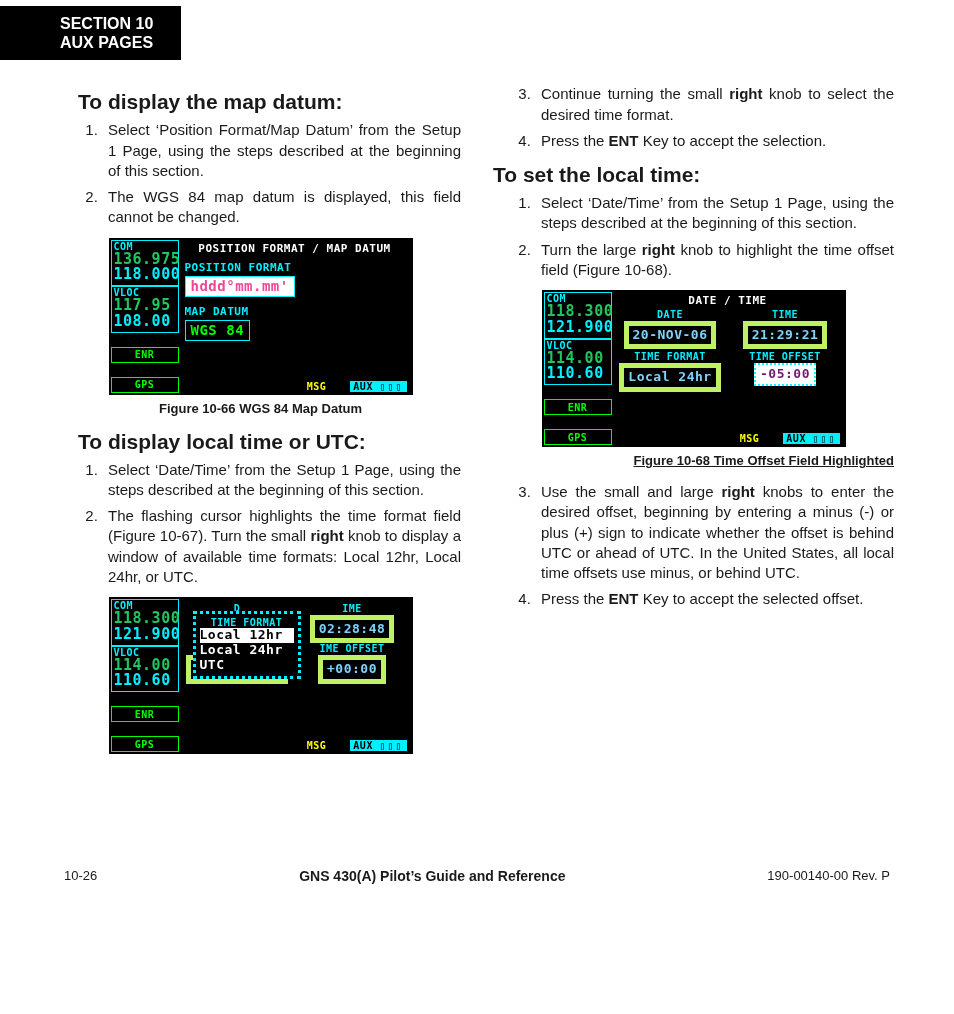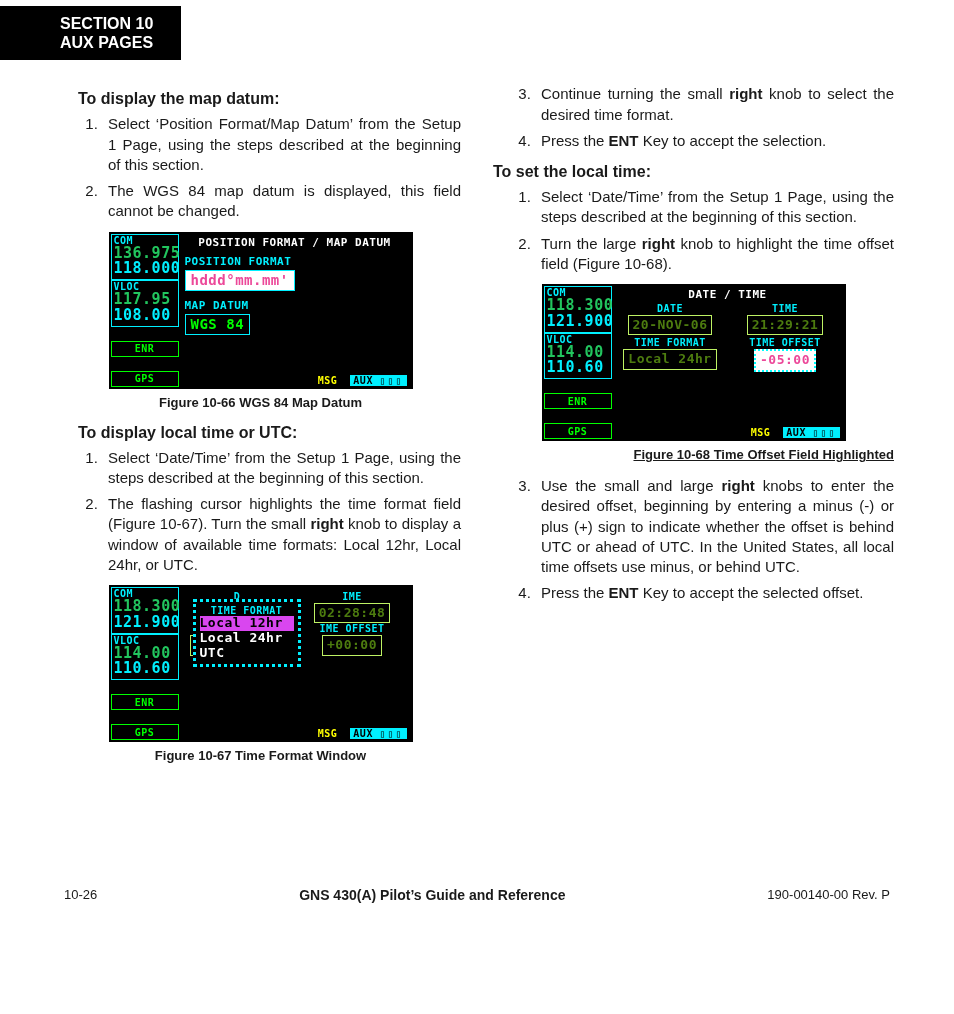--- a/index.html
+++ b/index.html
@@ -31,21 +31,21 @@
     gap: 32px;
   }
   .col { flex: 1; }
   h3 {
     font-size: 17px;
     font-weight: 700;
     margin: 14px 0 8px 0;
     font-stretch: condensed;
   }
   h4 {
-    font-size: 16px;
+    font-size: 21px;
     font-weight: 700;
     margin: 12px 0 6px 18px;
     font-stretch: condensed;
   }
   ol.steps {
     margin: 0 0 8px 0;
     padding-left: 42px;
     font-size: 15px;
     line-height: 1.35;
     font-stretch: condensed;
@@ -105,49 +105,49 @@
     font-size: 14px; display: inline-block;
     line-height: 1.1;
   }
   .gns .hl {
     background: #fff; color: #ec4899;
   }
   .gns .fields-line { display: flex; gap: 6px; padding: 0 4px; }
   .gns .field-col { flex: 1; text-align: center; }
   .gns .fc-label { color: #00f0ff; font-size: 10px; }
   .gns .fc-box {
-    border: 1px solid #bef264; color: #4d7c0f;
+    border: 5px solid #bef264; color: #7dd3fc;
     padding: 2px 4px; font-size: 13px;
     display: inline-block; line-height:1.1;
     margin-top:1px;
   }
   .gns .fc-box.hlbox {
-    background: #fff; color: #ec4899; border:2px dotted #0ff;
+    background: #fff; color: #701a75; border:2px dotted #0ff;
     box-sizing: border-box;
     text-align: center;
   }
   .gns .msgbar {
-    display: flex; justify-content: flex-end; gap: 13px;
+    display: flex; justify-content: flex-end; gap: 24px;
     padding: 1px 4px; font-size: 10px;
   }
   .gns .msg { color: #ff0; }
   .gns .aux { background: #00f0ff; color: #000; padding: 0 3px; }
   .gns .aux .bars { letter-spacing: 2px; }
   .gns .popup {
     position: absolute;
     left: 82px; top: 12px;
     width: 108px;
     border: 3px dotted #00f0ff;
     background: #000;
     padding: 3px 4px;
     box-sizing: border-box;
   }
   .gns .popup .ptitle { color: #00f0ff; font-size: 10px; text-align: center; }
   .gns .popup .popt { color: #fff; font-size: 13px; line-height:1.15;}
-  .gns .popup .popt.sel { background: #d946ef; color:#000; }
+  .gns .popup .popt.sel { background: #ffffff; color:#000; }
 
   .footer {
     display: flex; justify-content: space-between;
     font-size: 13px;
     margin-top: 110px;
     padding: 0 4px;
     font-stretch: condensed;
   }
   .footer .center { font-weight: 700; font-size: 14px; }
   .nowrap { white-space: nowrap; }
@@ -261,21 +261,20 @@
             <span class="aux"><span>AUX</span> <span class="bars">▯▯▯</span></span>
           </div>
         </div>
         <div class="popup">
           <div class="ptitle">TIME FORMAT</div>
           <div class="popt sel">Local 12hr</div>
           <div class="popt">Local 24hr</div>
           <div class="popt">UTC</div>
         </div>
       </div>
-      <div class="fig-caption">Figure 10-67  Time Format Window</div>
 
     </div>
 
     <div class="col">
 
       <ol class="steps" start="3">
         <li>
           <span>Continue turning the small </span><b>right</b><span> knob to select the desired time format.</span>
         </li>
         <li>

